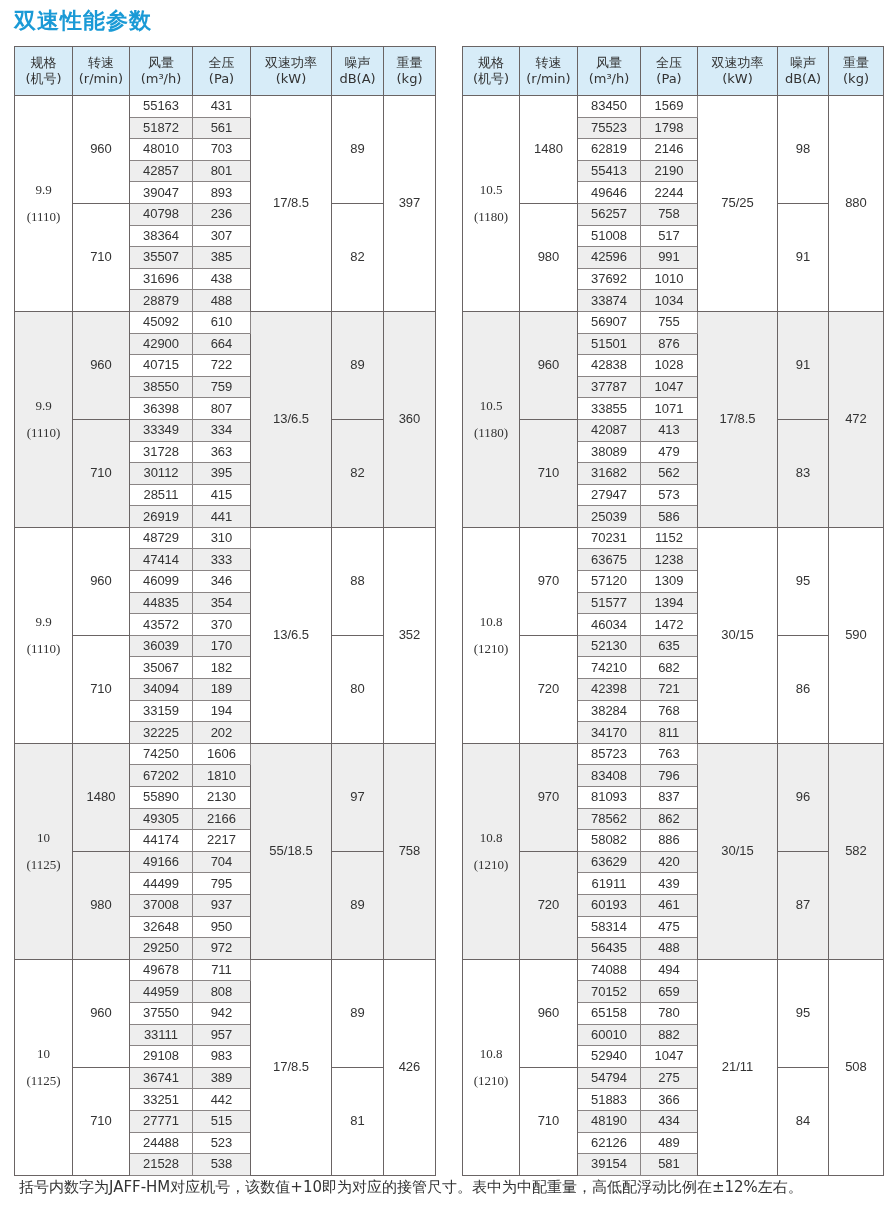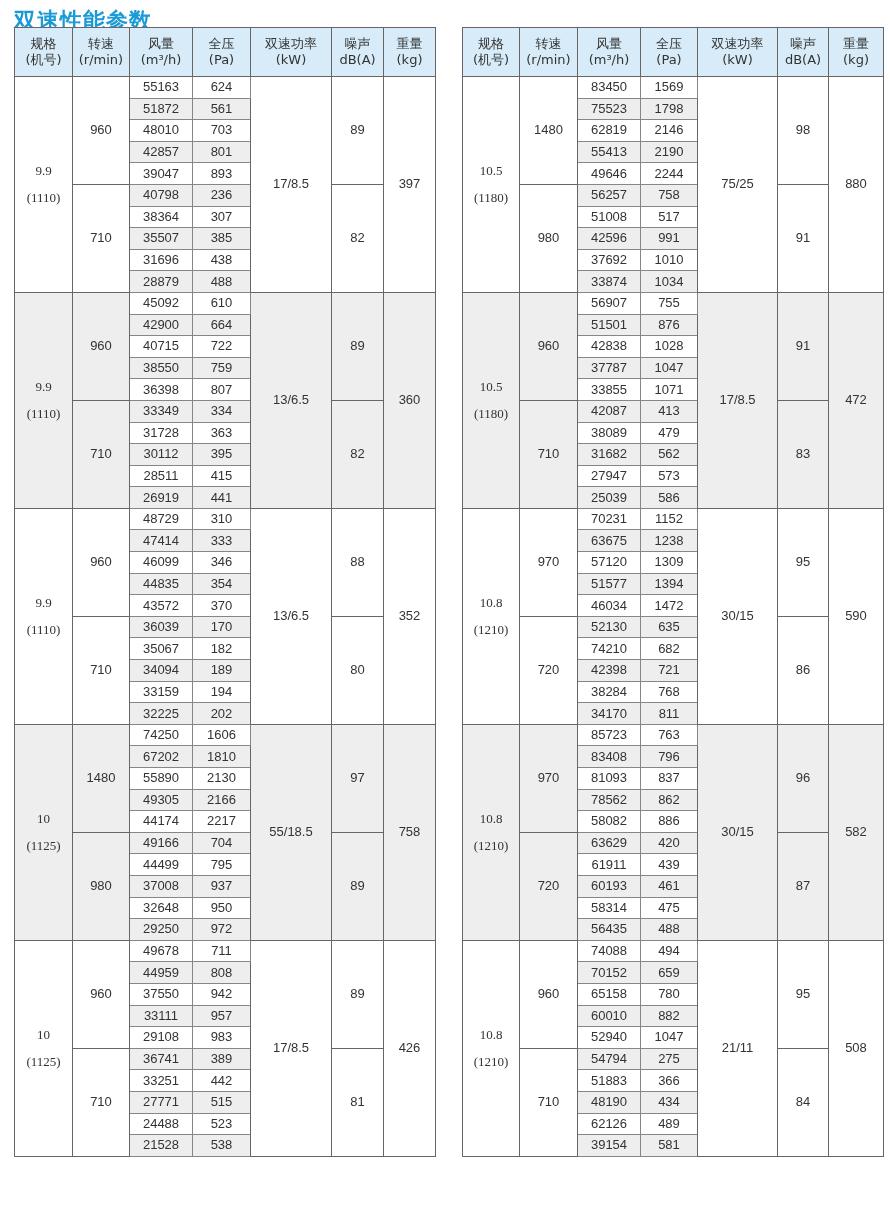--- a/index.html
+++ b/index.html
@@ -1,20 +1,20 @@
 <!DOCTYPE html>
 <html><head>
 <meta charset="utf-8">
 <style>
   html, body { margin:0; padding:0; background:#ffffff; }
   body { width:890px; height:1225px; position:relative; overflow:hidden;
          font-family:"Liberation Sans","DejaVu Sans",sans-serif; color:#333; }
   .title { position:absolute; left:14px; top:6px; font-size:22px; font-weight:bold;
            color:#1a9ad6; letter-spacing:1px; font-family:"DejaVu Sans",sans-serif;text-align:right; }
-  .tbl { position:absolute; top:27px; border-collapse:collapse; table-layout:fixed;padding-left:8px; }
+  .tbl { position:absolute; top:46px; border-collapse:collapse; table-layout:fixed;padding-left:8px; }
   .tbl.left { left:14px; }
   .tbl.right { left:462px; }
   .tbl th, .tbl td { border:1px solid #6a6464; text-align:center; padding:0; }
   .tbl th { background:#d7ecf8; font-weight:normal; font-size:13px; line-height:16px;
             height:48px; color:#333; font-family:"DejaVu Sans",sans-serif; }
   .tbl td { font-size:13px; height:20.6px; line-height:16px; color:#333; }
   .tbl td.flow, .tbl td.press { border-color:#8a8585; }
   .tbl tr.alt td.flow, .tbl tr.alt td.press { background:#eeeeee; }
   .tbl tr.plain td.flow, .tbl tr.plain td.press { background:#ffffff; }
   .grp-white td.span { background:#ffffff; }
@@ -72,21 +72,21 @@
       </tr>
     </thead>
   <tbody>
       <tr class="grp-white plain">
         <td class="span model" rowspan="10">
           <span>9.9</span>
           <span>(1110)</span>
         </td>
         <td class="span" rowspan="5">960</td>
         <td class="flow">55163</td>
-        <td class="press">624</td>
+        <td class="press">431</td>
         <td class="span" rowspan="10">17/8.5</td>
         <td class="span" rowspan="5">89</td>
         <td class="span" rowspan="10">397</td>
       </tr>
       <tr class="grp-white alt">
         <td class="flow">51872</td>
         <td class="press">561</td>
       </tr>
       <tr class="grp-white plain">
         <td class="flow">48010</td>
@@ -615,13 +615,14 @@
         <td class="press">489</td>
       </tr>
       <tr class="grp-white alt">
         <td class="flow">39154</td>
         <td class="press">581</td>
       </tr>
     </tbody>
 </table>
 
 <div class="notes">
+  <div>括号内数字为JAFF-HM对应机号，该数值+10即为对应的接管尺寸。表中为中配重量，高低配浮动比例在±12%左右。</div>
 </div>
 
 </body></html>

